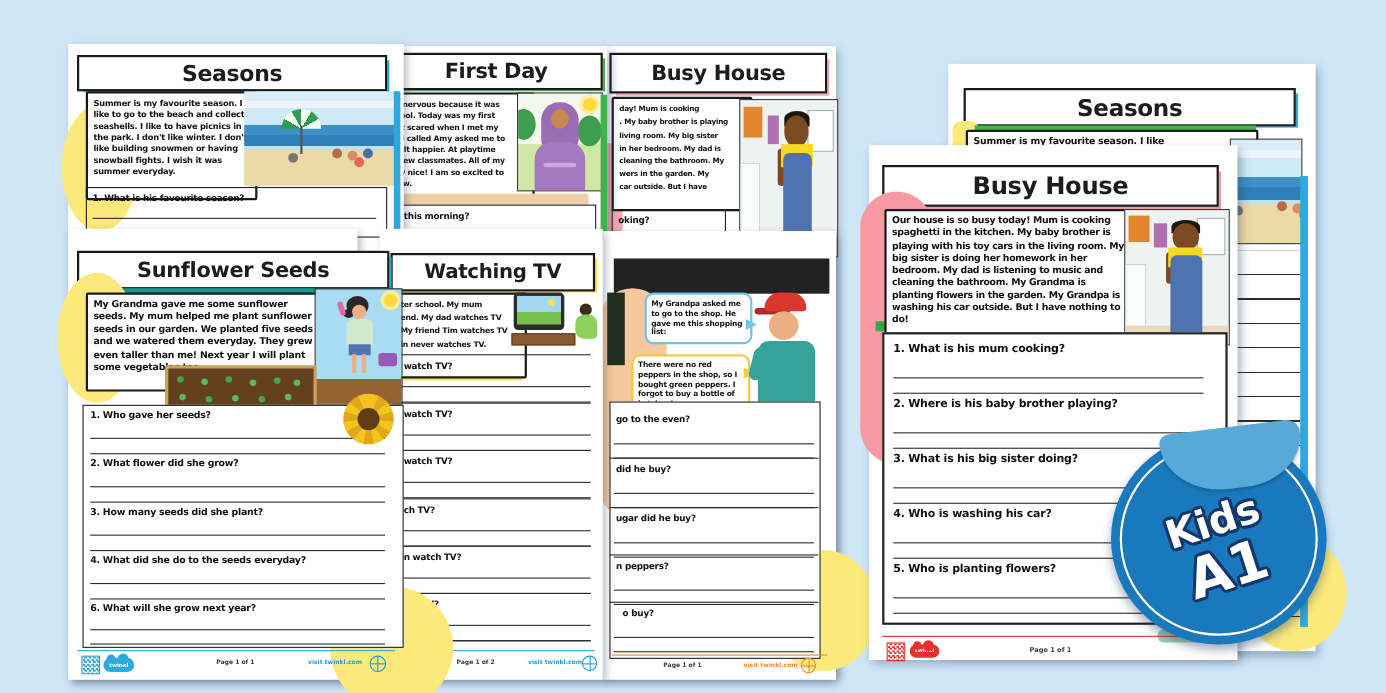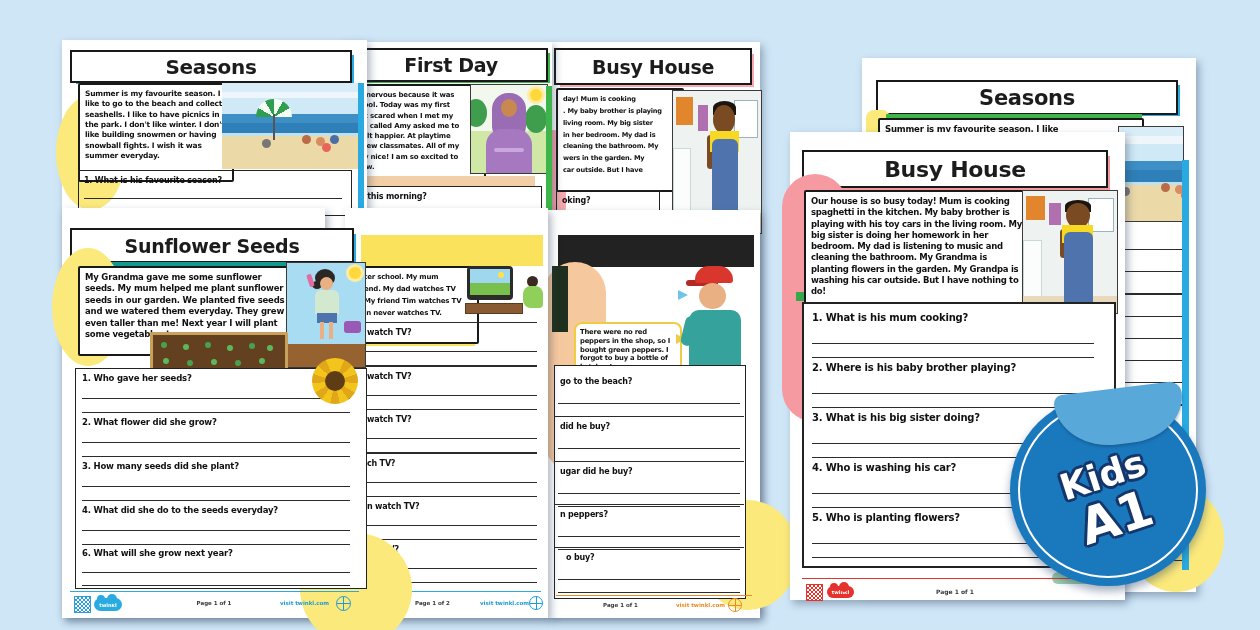--- a/index.html
+++ b/index.html
@@ -169,32 +169,33 @@
     <div class="qbox a" style="left:16px;top:130px;width:272px;height:44px;"></div>
     <div class="qtext a" style="left:22px;top:136px;font-size:8px;">1.  What is his favourite season?</div>
     <div class="rule a" style="left:22px;top:158px;width:258px;"></div>
   </div>
 
   <div class="sheet" style="left:548px;top:210px;width:212px;height:408px;z-index:4;">
     <div class="bar a" style="left:10px;top:25px;width:196px;height:32px;background:#222;"></div>
     <div class="circle a" style="left:-4px;top:52px;width:62px;height:210px;background:#f6c89e;border-radius:40px;"></div>
     <div class="bar a" style="left:4px;top:56px;width:16px;height:66px;background:#20301f;"></div>
     <div class="circle a" style="left:150px;top:290px;width:100px;height:110px;background:#fbe97c;"></div>
+    <div class="bub bub1 a" style="left:38px;top:56px;width:86px;">My Grandpa asked me to go to the shop. He gave me this shopping list:</div>
     <div class="tail1 a" style="left:130px;top:80px;"></div>
     <div class="bub bub2 a" style="left:26px;top:112px;width:96px;">There were no red peppers in the shop, so I bought green peppers. I forgot to buy a bottle of ketchup!</div>
     <div class="tail2 a" style="left:128px;top:124px;"></div>
     <div class="scene a" style="left:132px;top:56px;width:70px;height:108px;overflow:visible;">
       <div class="sb-brim"></div>
       <div class="sb-cap"></div>
       <div class="sb-face"></div>
       <div class="sb-arm"></div>
       <div class="sb-shirt"></div>
     </div>
     <div class="qbox a" style="left:6px;top:155px;width:190px;height:232px;background:#fff;"></div>
-    <div class="qtext a" style="left:12px;top:167px;font-size:8px;">go to the beach?</div>
+    <div class="qtext a" style="left:12px;top:167px;font-size:8px;">go to the even?</div>
     <div class="lines2 a" style="left:10px;top:183px;width:182px;height:24px;"></div>
     <div class="rule a" style="left:6px;top:206px;width:190px;"></div>
     <div class="qtext a" style="left:12px;top:212px;font-size:8px;">did he buy?</div>
     <div class="lines2 a" style="left:10px;top:228px;width:182px;height:24px;"></div>
     <div class="rule a" style="left:6px;top:251px;width:190px;"></div>
     <div class="qtext a" style="left:12px;top:257px;font-size:8px;">ugar did he buy?</div>
     <div class="lines2 a" style="left:10px;top:273px;width:182px;height:24px;"></div>
     <div class="rule a" style="left:6px;top:294px;width:190px;"></div>
     <div class="qtext a" style="left:12px;top:300px;font-size:8px;">n peppers?</div>
     <div class="lines2 a" style="left:10px;top:316px;width:182px;height:24px;"></div>
@@ -202,20 +203,21 @@
     <div class="qtext a" style="left:18px;top:343px;font-size:8px;">o buy?</div>
     <div class="lines2 a" style="left:10px;top:359px;width:182px;height:24px;"></div>
     <div class="frule a" style="left:8px;top:385px;width:196px;border-top:1.5px solid #f08a24;"></div>
     <div class="ftext a" style="left:55px;top:392px;">Page 1 of 1</div>
     <div class="ftext a" style="left:128px;top:392px;color:#f08a24;">visit twinkl.com</div>
     <div class="globe globe-o a" style="left:180px;top:388px;width:12px;height:12px;"></div>
   </div>
 
   <div class="sheet" style="left:345px;top:208px;width:203px;height:410px;z-index:5;">
     <div class="bar a" style="left:16px;top:27px;width:182px;height:31px;background:#fbe25c;"></div>
+    <div class="tbox a" style="left:10px;top:22px;width:182px;height:31px;font-size:18px;">Watching TV</div>
     <div class="bar a" style="left:10px;top:126px;width:120px;height:12px;background:#fbe25c;"></div>
     <div class="story pre a" style="left:12px;top:58px;width:108px;height:66px;font-size:7px;line-height:1.7;">ter school. My mum
 end. My dad watches TV
 My friend Tim watches TV
 in never watches TV.</div>
     <div class="scene a" style="left:122px;top:56px;width:78px;height:56px;overflow:visible;">
       <div class="tv-set"></div>
       <div class="tv-scr"></div>
       <div class="tv-sun"></div>
       <div class="tv-shelf"></div>

